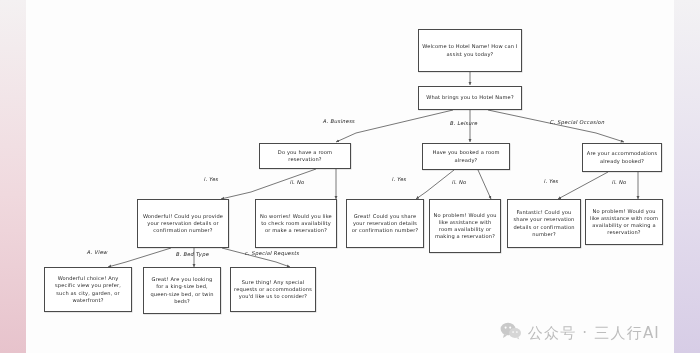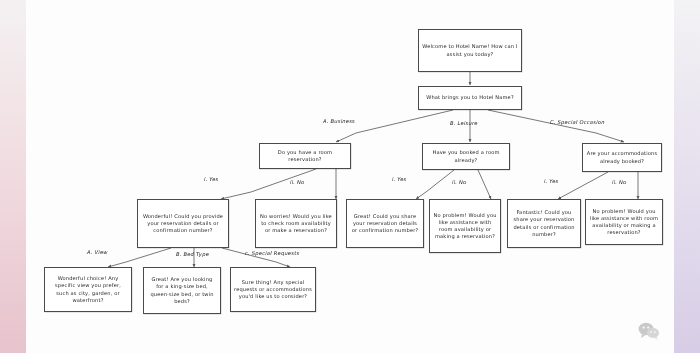--- a/index.html
+++ b/index.html
@@ -181,16 +181,17 @@
           <ellipse cx="8" cy="7" rx="7.4" ry="6.2" fill="#c9c9c9"></ellipse>
           <path d="M4 12 L3 16 L7 13.4 Z" fill="#c9c9c9"></path>
           <circle cx="5.6" cy="5.6" r="1.05" fill="#fdfdfd"></circle>
           <circle cx="10.2" cy="5.6" r="1.05" fill="#fdfdfd"></circle>
           <ellipse cx="15" cy="11" rx="6" ry="5" fill="#d6d6d6"></ellipse>
           <path d="M18.4 15 L19.4 17.6 L16 15.8 Z" fill="#d6d6d6"></path>
           <circle cx="13.1" cy="10" r="0.85" fill="#fdfdfd"></circle>
           <circle cx="16.9" cy="10" r="0.85" fill="#fdfdfd"></circle>
         </svg>
       </span>
+      <span>公众号 · 三人行AI</span>
     </div>
 
   </div>
 </div>
 
 </body></html>

